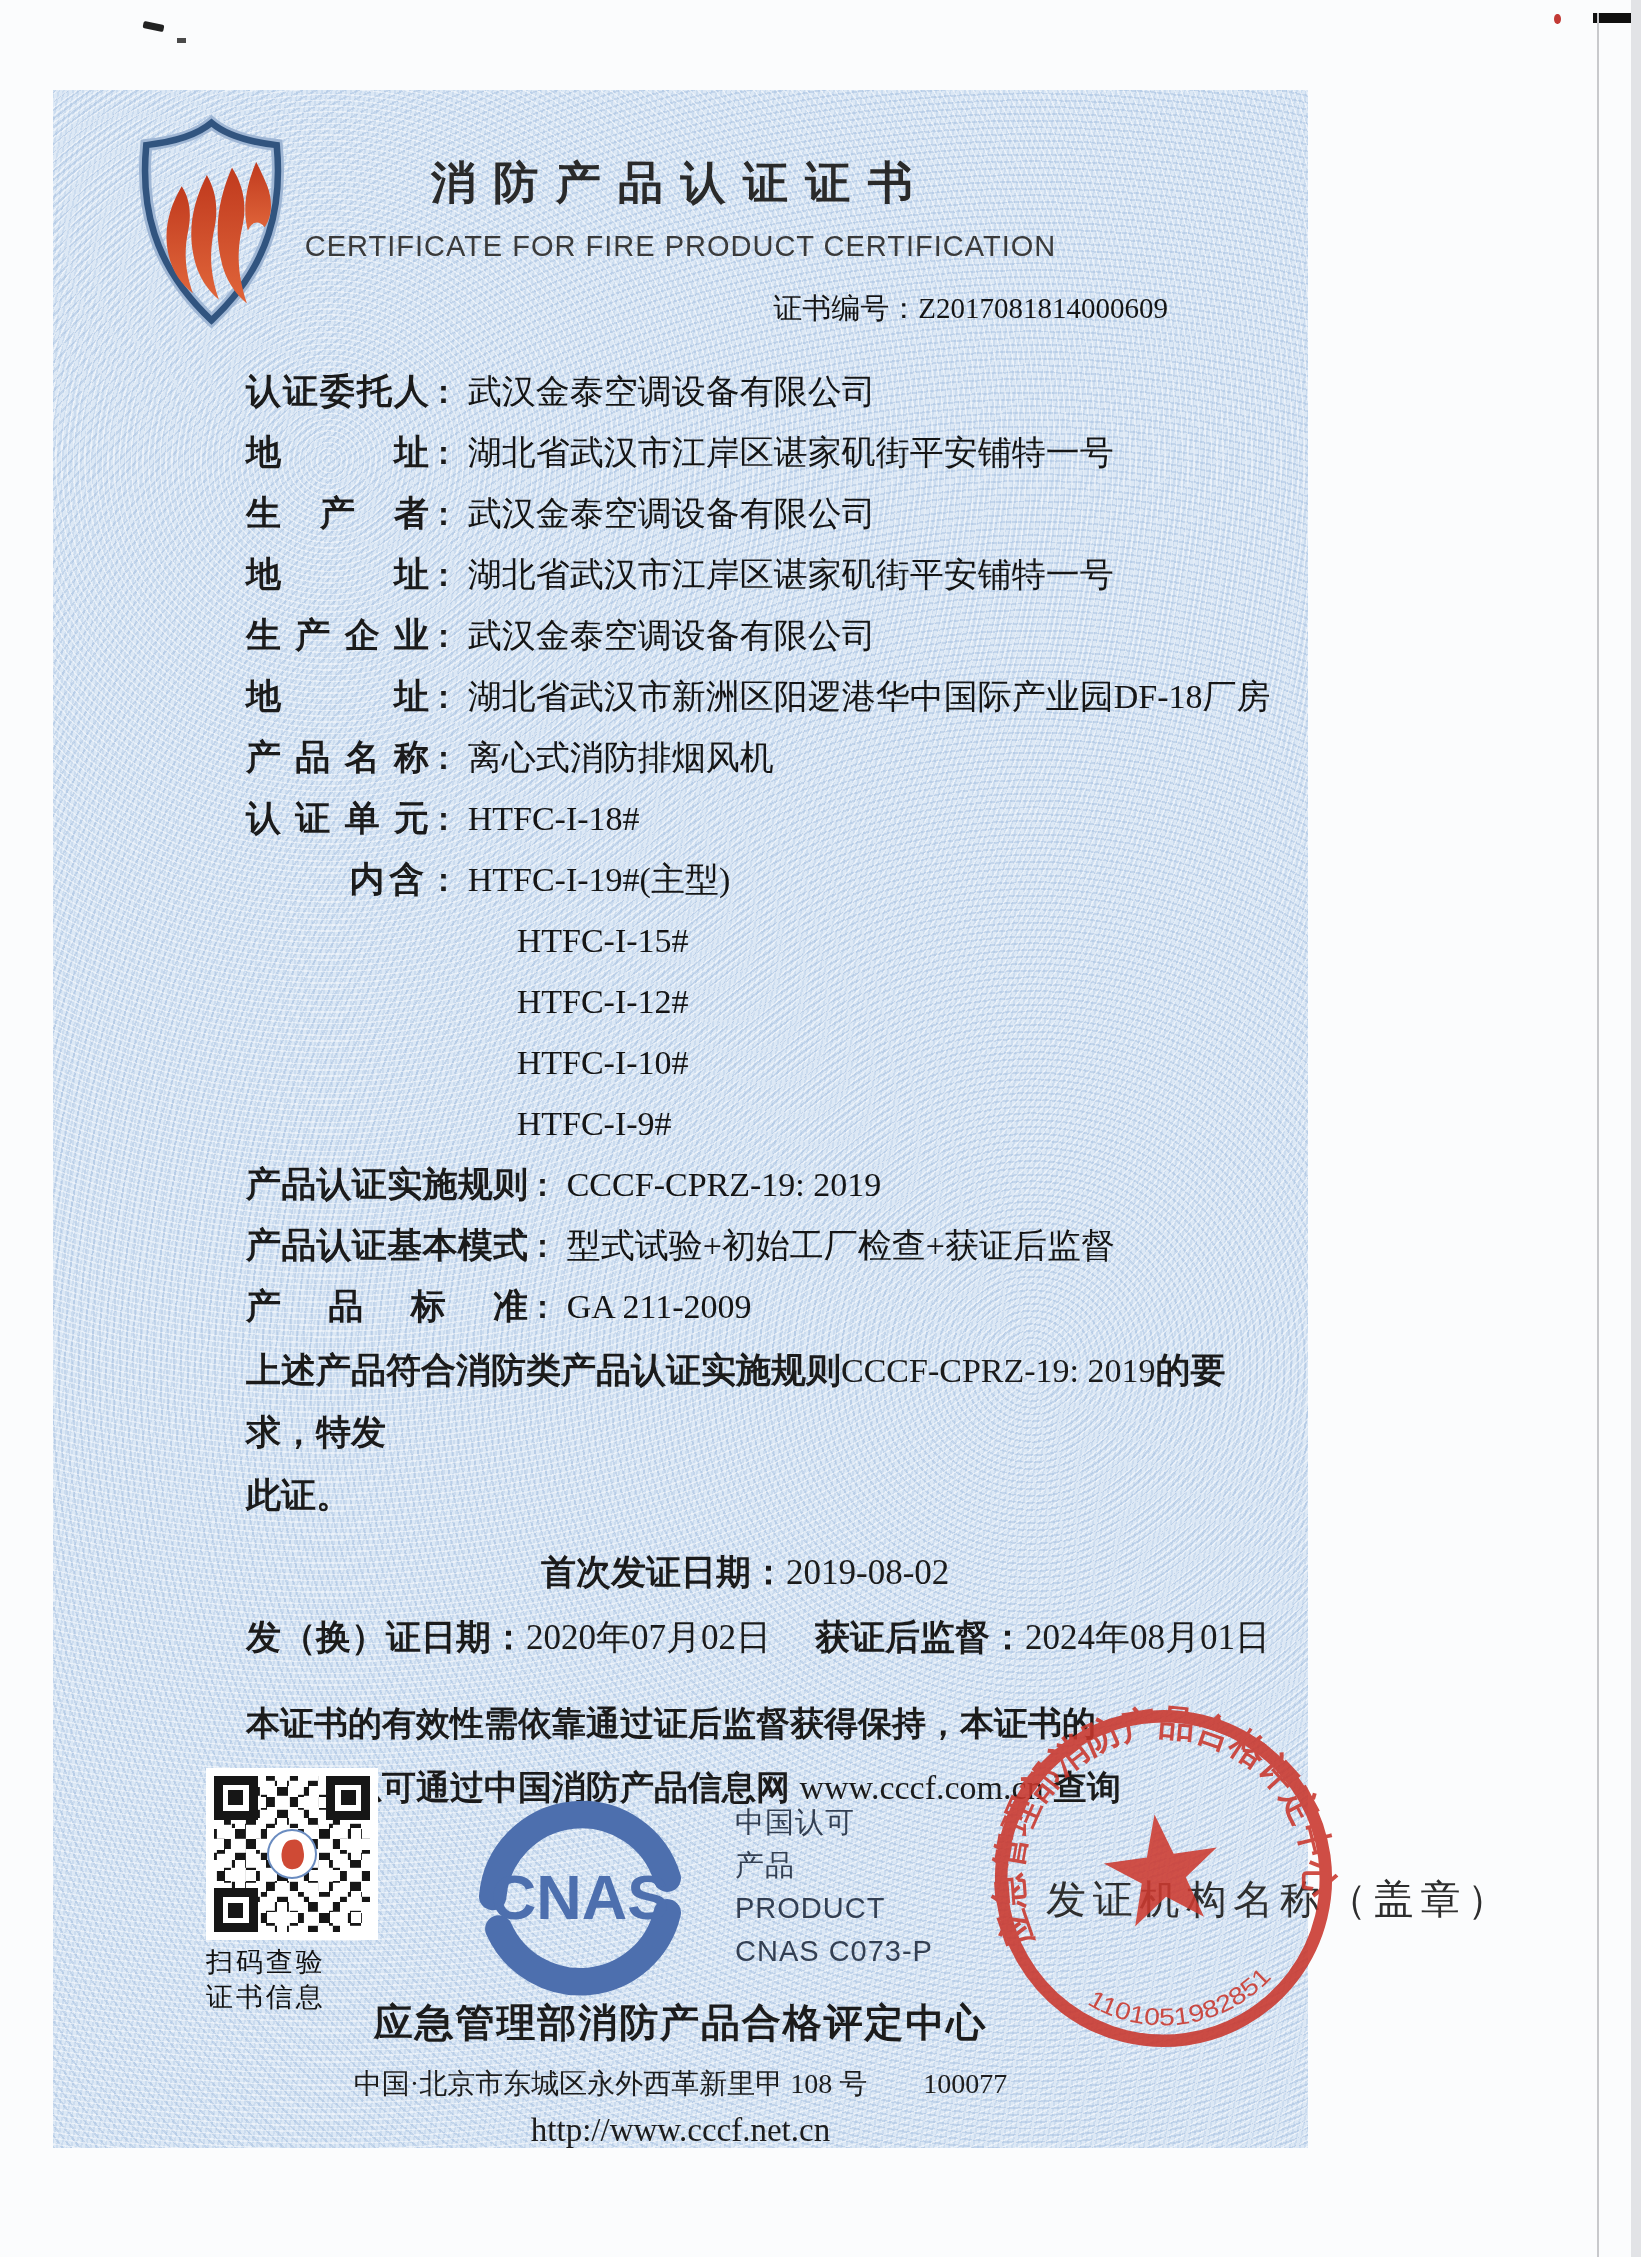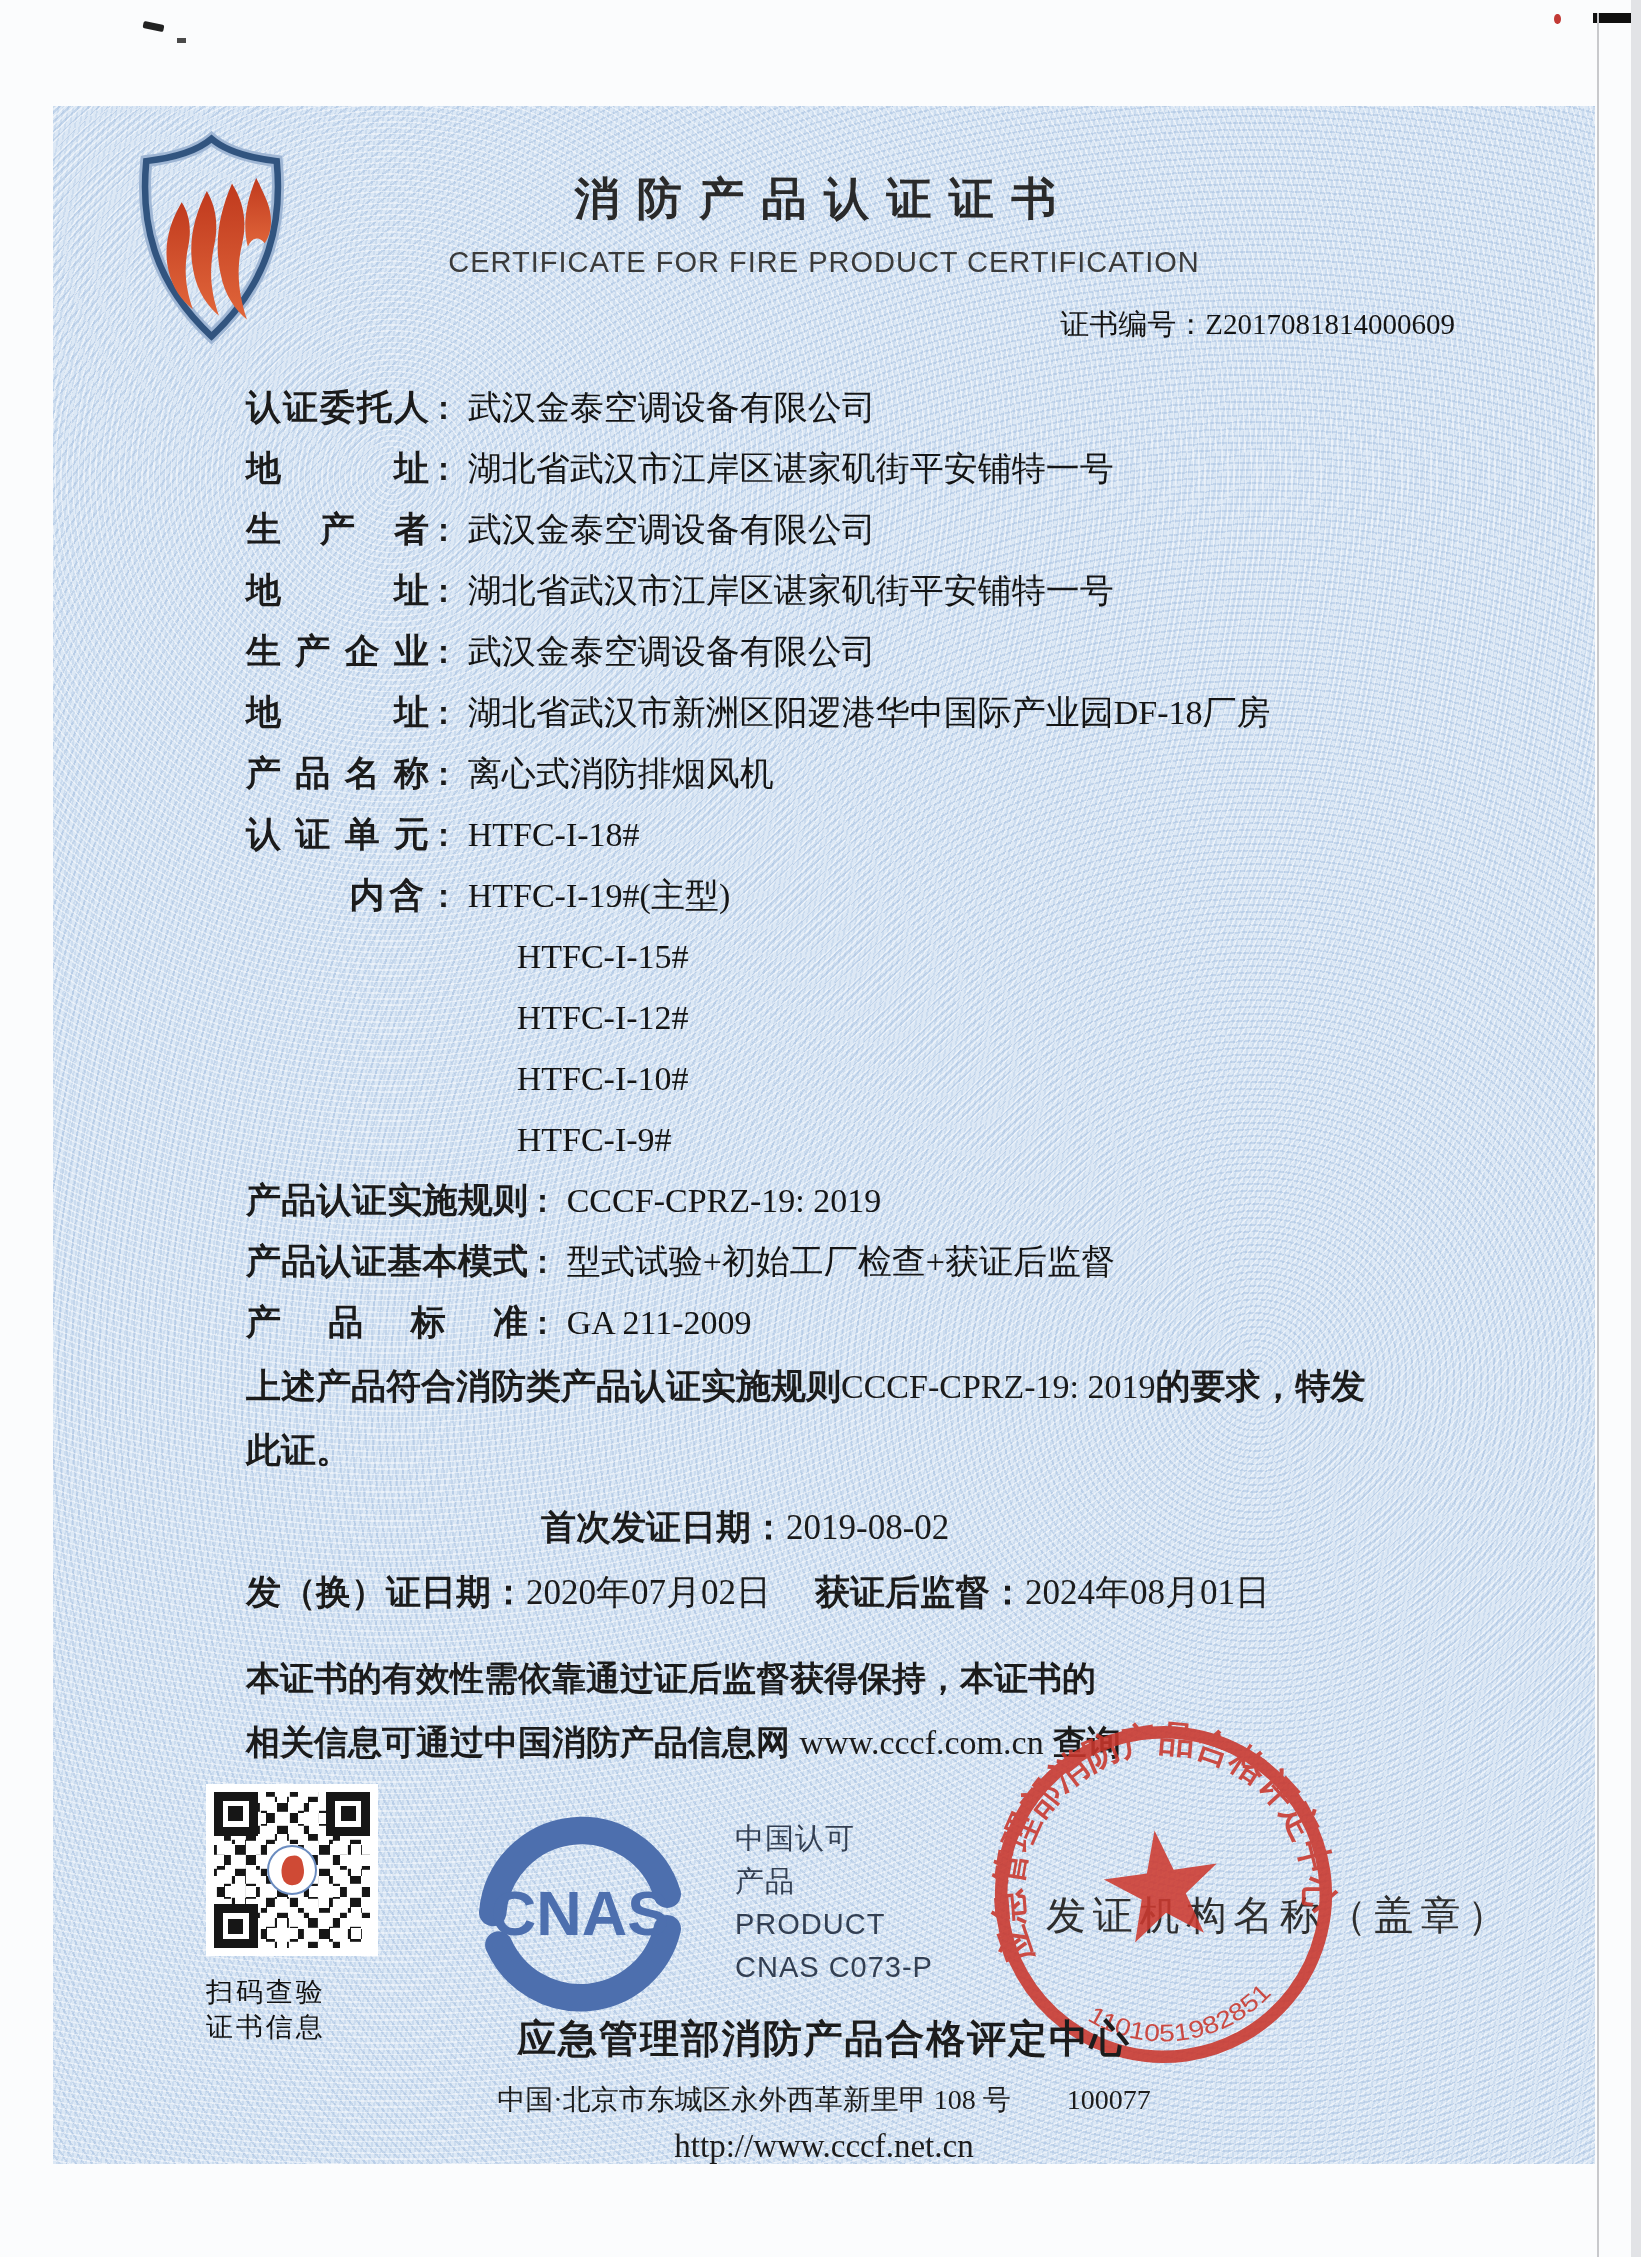--- a/index.html
+++ b/index.html
@@ -1,19 +1,19 @@
 <!DOCTYPE html>
 <html><head>
 <meta charset="utf-8">
 <style>
   html,body{margin:0;padding:0;background:#e9eaec;}
   .page{position:relative;width:1641px;height:2257px;background:#fbfcfd;overflow:hidden;
         font-family:"Liberation Sans","DejaVu Sans",sans-serif;color:#1b1b1b;}
   
-  .cert{position:absolute;left:53px;top:106px;width:1542px;height:2058px;
+  .cert{position:absolute;left:53px;top:90px;width:1255px;height:2058px;
         background-color:#dce8f5;
         background-image:
           repeating-radial-gradient(circle at 22% 18%, rgba(255,255,255,.45) 0 1.4px, rgba(0,0,0,0) 1.4px 5.8px),
           repeating-radial-gradient(circle at 78% 62%, rgba(148,178,216,.35) 0 1.9px, rgba(0,0,0,0) 1.9px 6.8px),
           repeating-linear-gradient(100deg, rgba(173,198,228,.35) 0 1.9px, rgba(0,0,0,0) 1.9px 4.8px);}
   .content{position:relative;padding-top:56px;}
   
   .logo{position:absolute;left:56px;top:17.4px;width:205px;height:230px;}
   .title{margin:5.8px 0 0;text-align:center;font-size:45px;font-weight:700;letter-spacing:17.4px;color:#2a2a2a;line-height:62px;}
   .subtitle{margin-top:13.5px;text-align:center;font-size:29px;letter-spacing:1px;color:#3a3a3a;line-height:39px;font-weight:400;}
@@ -48,21 +48,21 @@
        repeating-conic-gradient(#ffffff 0% 25%, rgba(0,0,0,0) 25% 50%),
        repeating-conic-gradient(#161616 0% 25%, rgba(0,0,0,0) 25% 50%);
      background-size:29px 29px,21px 21px;background-position:2.9px 4.8px,0 0;}
   .fp{position:absolute;width:44px;height:44px;border:9.7px solid #161616;background:#fff;box-sizing:border-box;}
   .fp::after{content:"";position:absolute;inset:5.8px;background:#161616;}
   .fp.tl{left:7.7px;top:7.7px;} .fp.tr{right:7.7px;top:7.7px;} .fp.bl{left:7.7px;bottom:7.7px;}
   .qr-logo{position:absolute;left:50%;top:50%;width:50px;height:50px;margin:-25px 0 0 -25px;border-radius:50%;
            background:#fff;border:2.9px solid #6a8cc0;box-sizing:border-box;}
   .qr-logo::after{content:"";position:absolute;left:11.6px;top:8.7px;right:11.6px;bottom:8.7px;background:#cf4a35;
            border-radius:60% 40% 55% 45% / 70% 30% 60% 40%;transform:rotate(-12deg);}
-  .qr-cap{margin-top:19px;font-size:27px;line-height:35px;letter-spacing:2.9px;color:#121212;}
+  .qr-cap{margin-top:5px;font-size:27px;line-height:35px;letter-spacing:2.9px;color:#121212;}
   .cnas{position:absolute;left:413px;top:1705px;width:228px;height:203px;}
   .accred{position:absolute;left:682px;top:1711px;font-size:29px;line-height:43px;color:#333f52;letter-spacing:1px;}
   .stamp{position:absolute;left:925px;top:1603px;width:371px;height:371px;transform:rotate(-8deg);opacity:.88;}
   .stamp-overlay{position:absolute;left:993px;top:1782px;width:463px;font-family:"Liberation Serif","DejaVu Serif",serif;
            font-size:40px;letter-spacing:6.8px;color:#2e2e2e;white-space:nowrap;}
   .org-line{position:absolute;left:0;right:0;top:1906px;text-align:center;font-size:39px;font-weight:700;letter-spacing:1.9px;color:#1c1c1c;}
   .addr-line{position:absolute;left:0;right:0;top:1975px;text-align:center;font-family:"Liberation Serif","DejaVu Serif",serif;font-size:28px;color:#1c1c1c;}
   .addr-line .pgap{display:inline-block;width:56px;}
   .url-line{position:absolute;left:0;right:0;top:2022px;text-align:center;font-family:"Liberation Serif","DejaVu Serif",serif;font-size:33px;color:#1c1c1c;}
   

